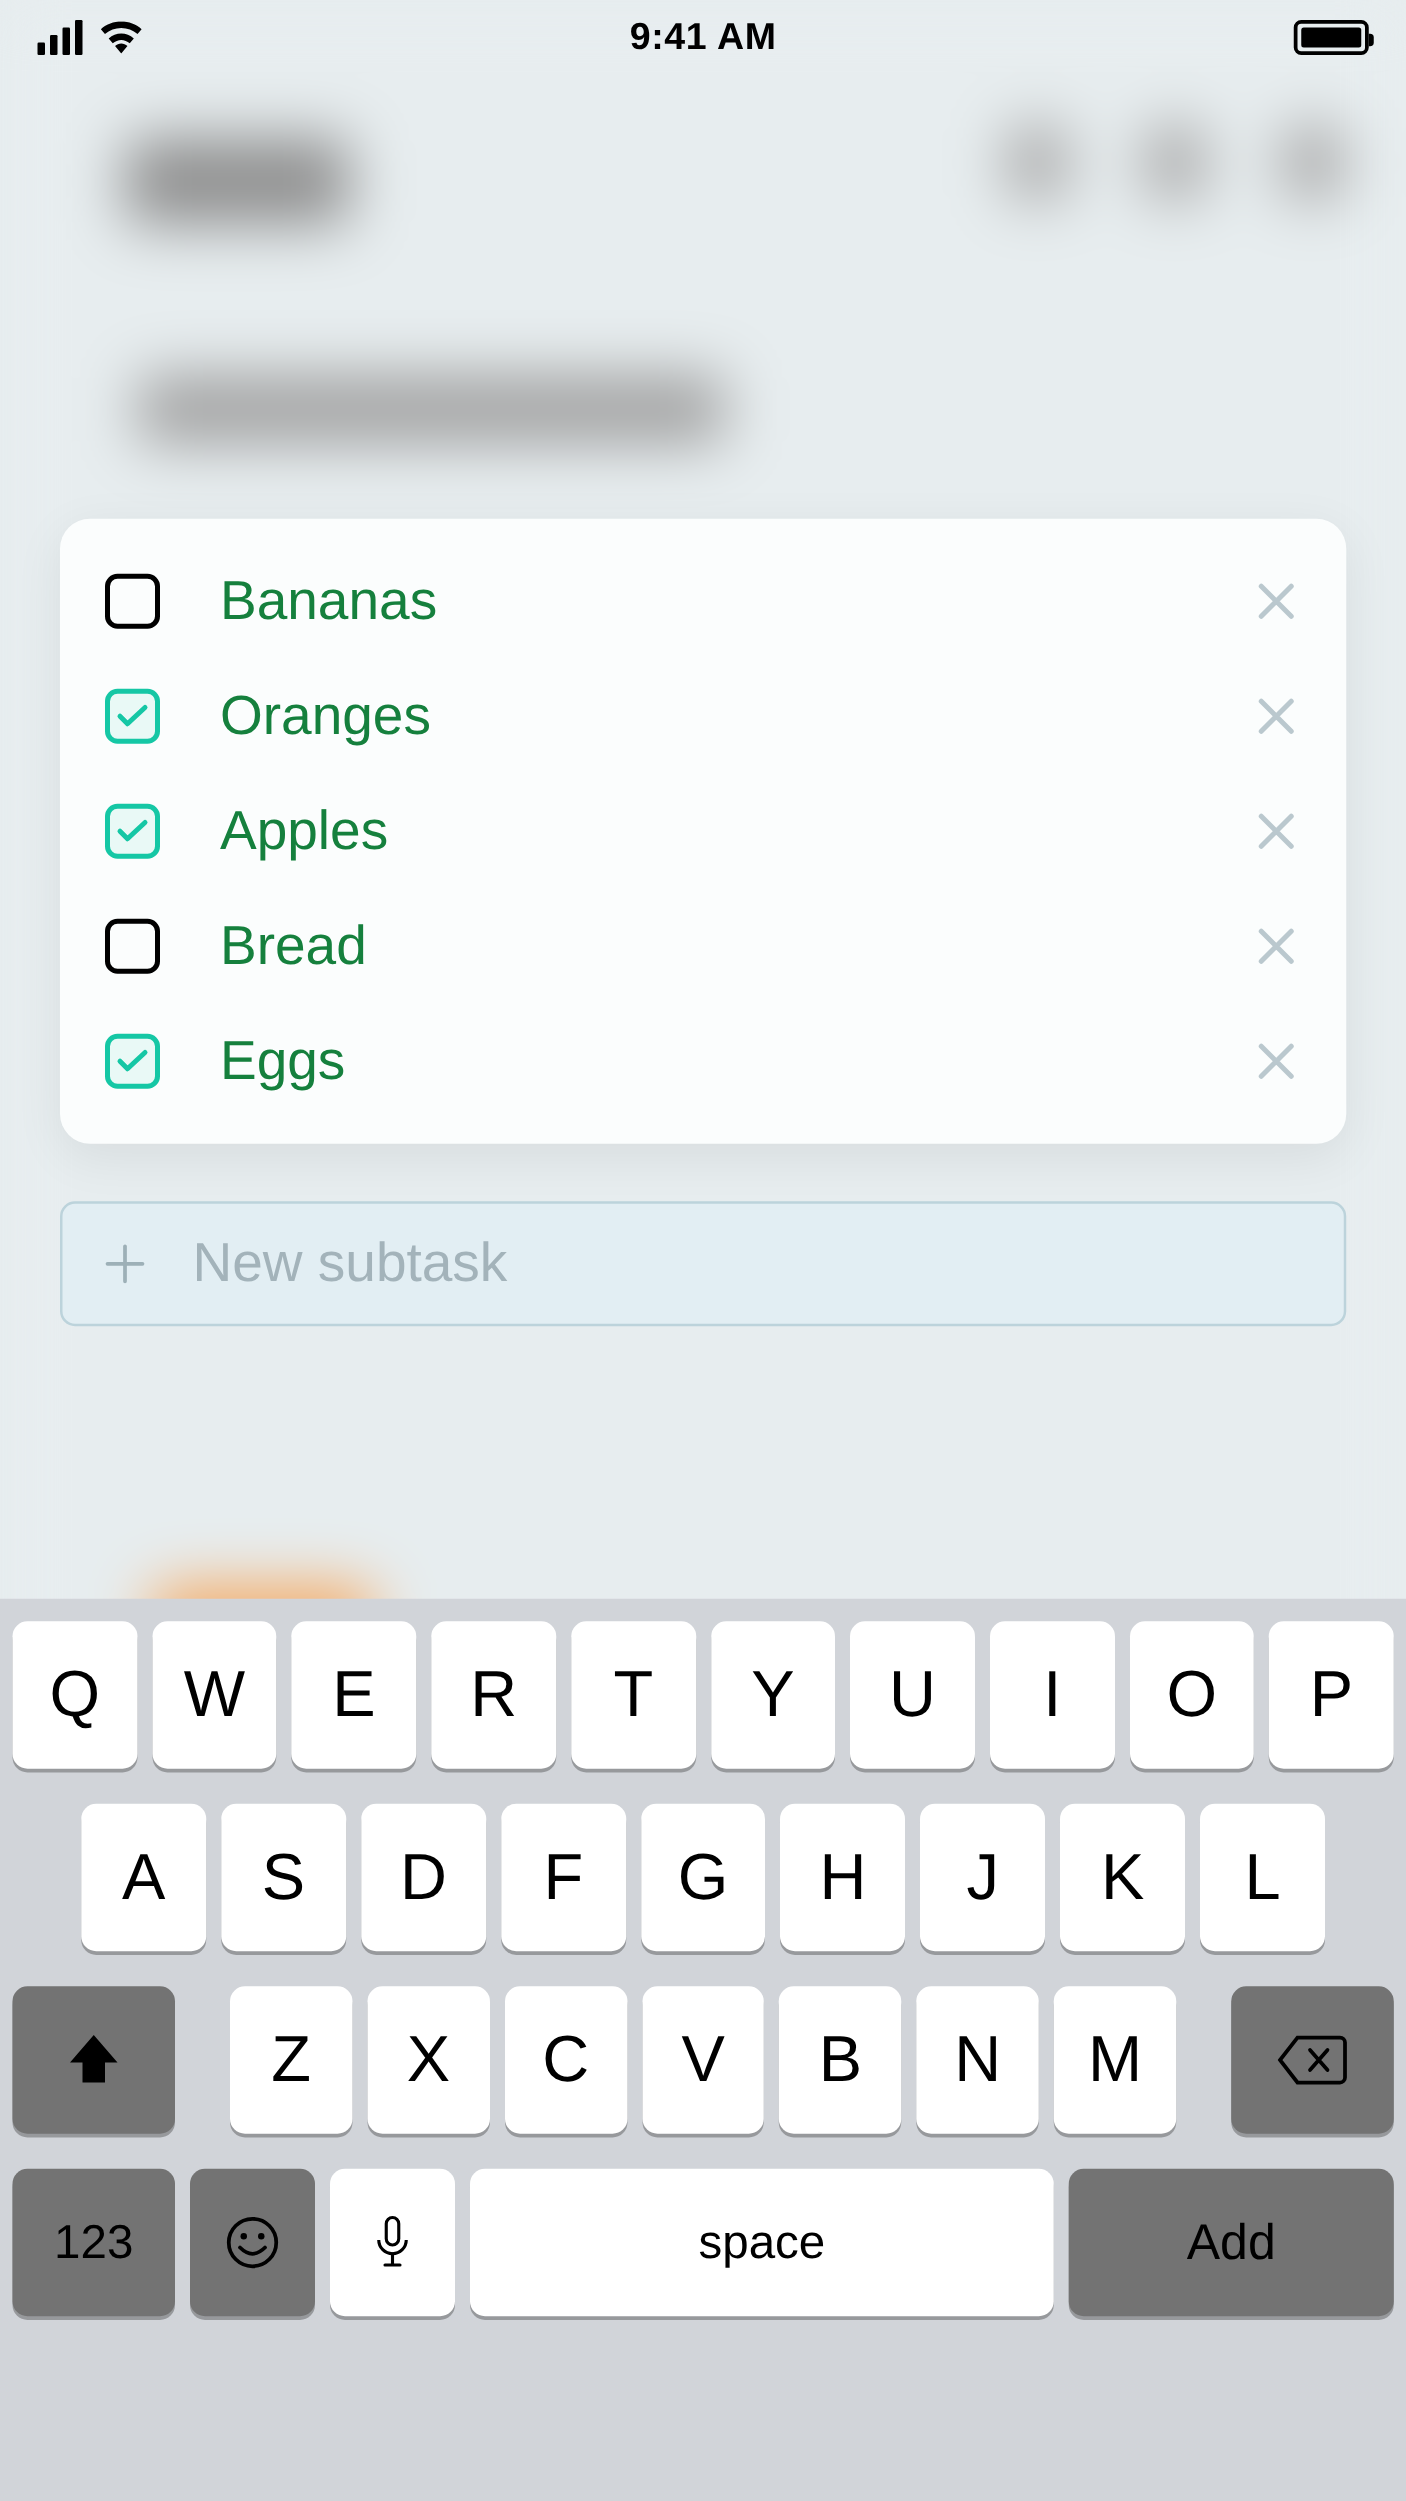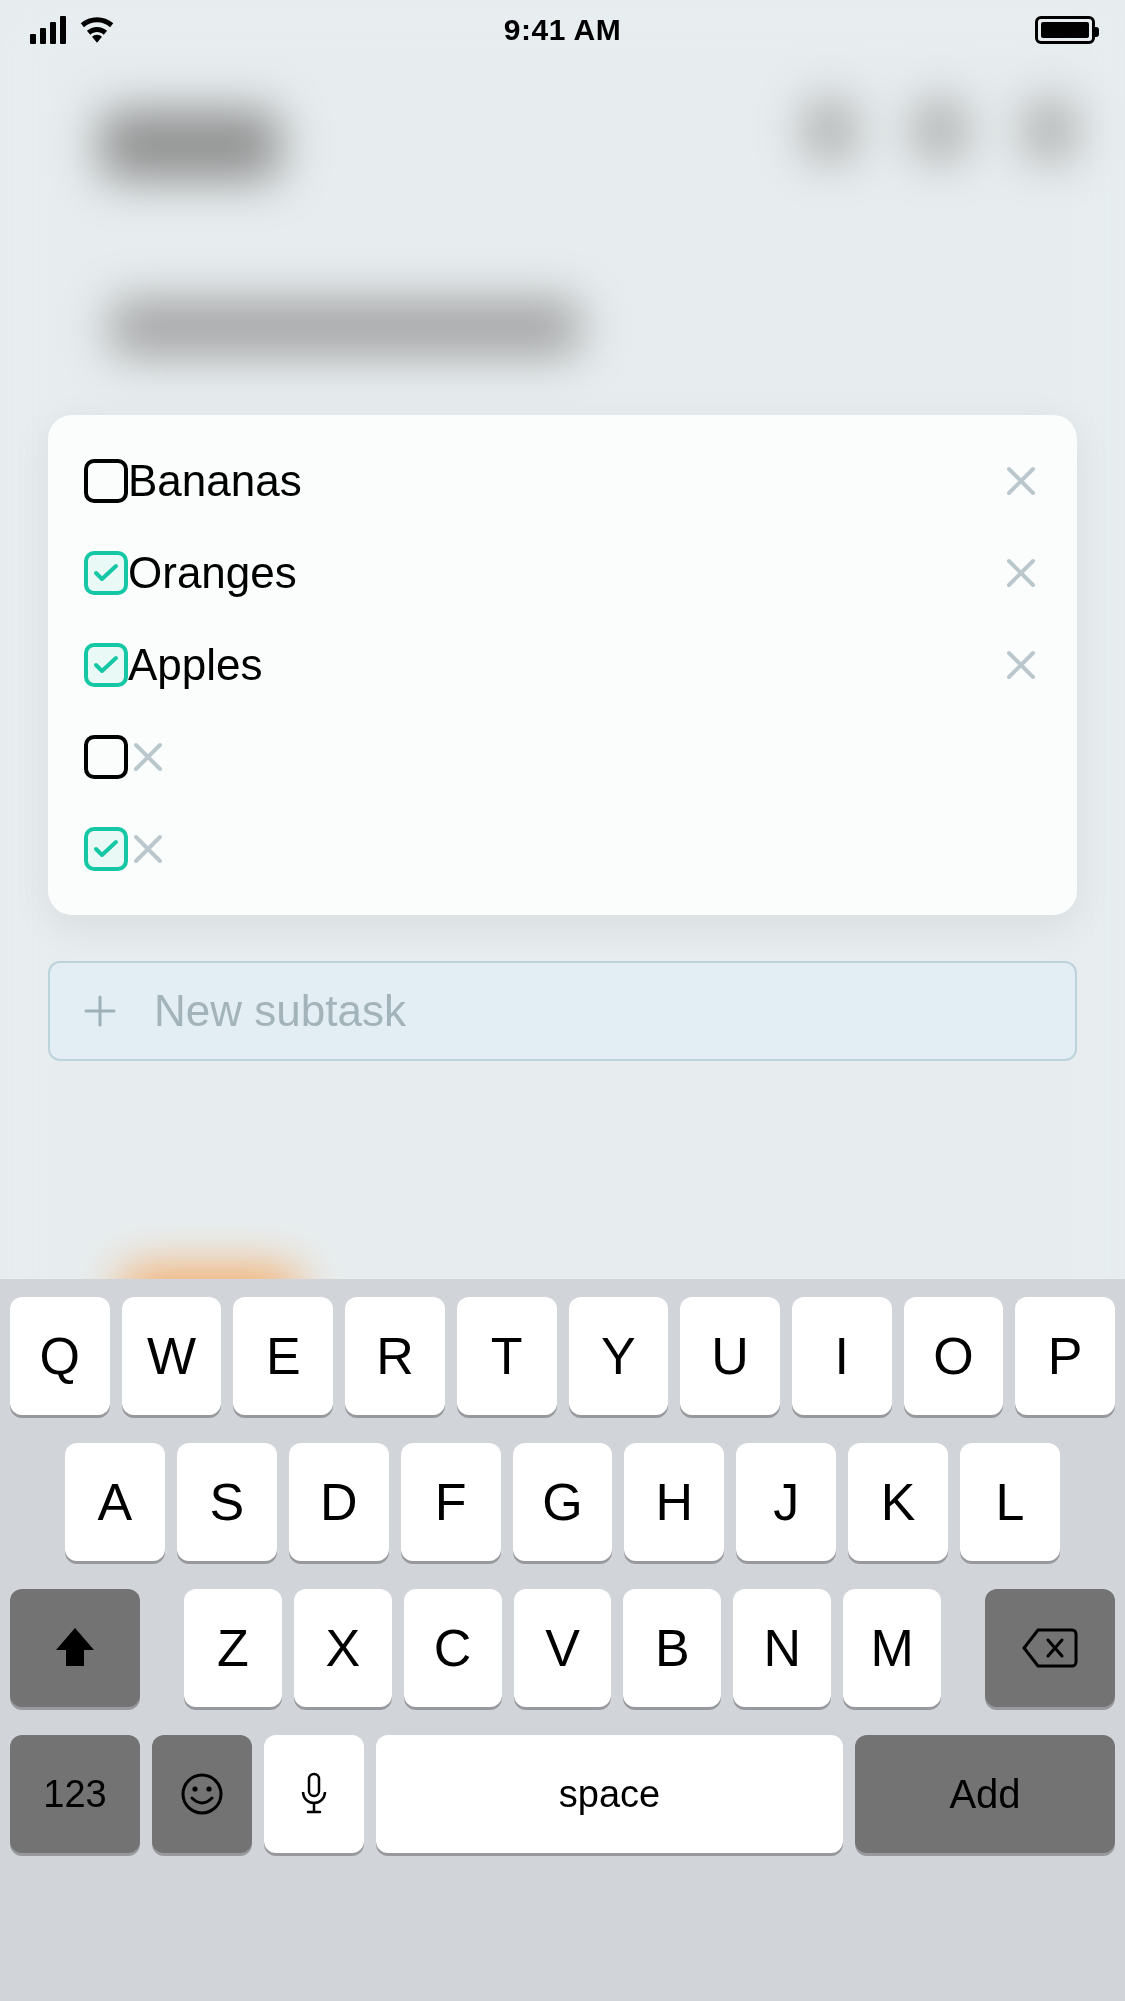--- a/index.html
+++ b/index.html
@@ -111,21 +111,22 @@
     width: 44px; height: 44px; border-radius: 10px;
     display:flex; align-items:center; justify-content:center;
     flex-shrink:0;
   }
   .chk.unchecked { border: 4px solid #000; }
   .chk.checked { border: 4px solid #15c7a5; background: rgba(21,199,165,0.08); }
   .chk.checked svg { display:block; }
   .subtask-label {
     flex: 1;
     font-size: 44px;
-    color: #000000;
+    color: #15803d;
+    padding-left: 48px;
     font-weight: 400;
   }
   .remove-x {
     width: 40px; height: 40px;
     display:flex; align-items:center; justify-content:center;
     color:#bac8ce;
   }
   .remove-x svg { display:block; }
 
   
@@ -249,32 +250,34 @@
         </div>
         <div class="subtask-label">Apples</div>
         <div class="remove-x">
           <svg width="34" height="34" viewBox="0 0 34 34">
             <path d="M5 5 L29 29 M29 5 L5 29" stroke="#bac8ce" stroke-width="4" stroke-linecap="round"></path>
           </svg>
         </div>
       </div>
       <div class="subtask-row">
         <div class="chk unchecked"></div>
+        <div class="subtask-label">Bread</div>
         <div class="remove-x">
           <svg width="34" height="34" viewBox="0 0 34 34">
             <path d="M5 5 L29 29 M29 5 L5 29" stroke="#bac8ce" stroke-width="4" stroke-linecap="round"></path>
           </svg>
         </div>
       </div>
       <div class="subtask-row">
         <div class="chk checked">
           <svg width="26" height="20" viewBox="0 0 26 20">
             <path d="M3 10 L9 16 L23 3" stroke="#15c7a5" stroke-width="4" fill="none" stroke-linecap="round" stroke-linejoin="round"></path>
           </svg>
         </div>
+        <div class="subtask-label">Eggs</div>
         <div class="remove-x">
           <svg width="34" height="34" viewBox="0 0 34 34">
             <path d="M5 5 L29 29 M29 5 L5 29" stroke="#bac8ce" stroke-width="4" stroke-linecap="round"></path>
           </svg>
         </div>
       </div>
     </div>
 
   <div class="new-subtask">
     <span class="plus-icon">

